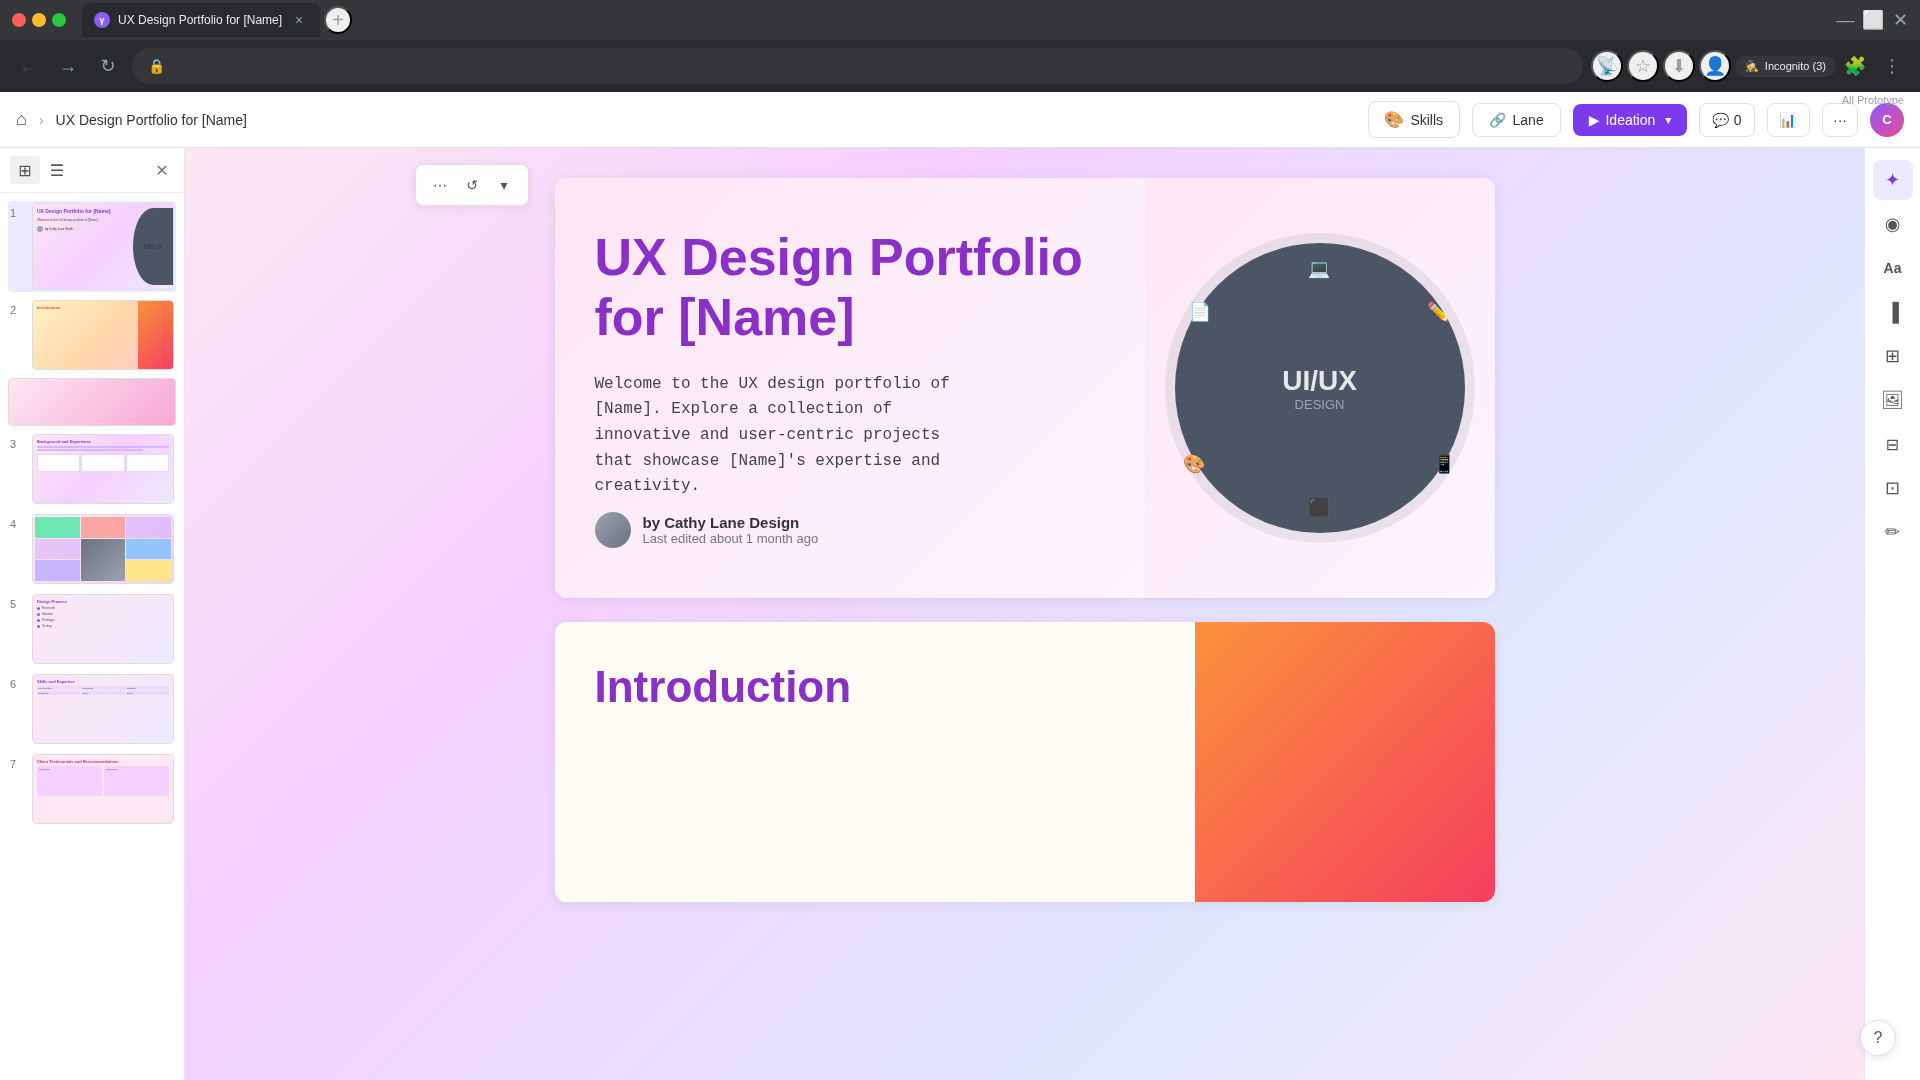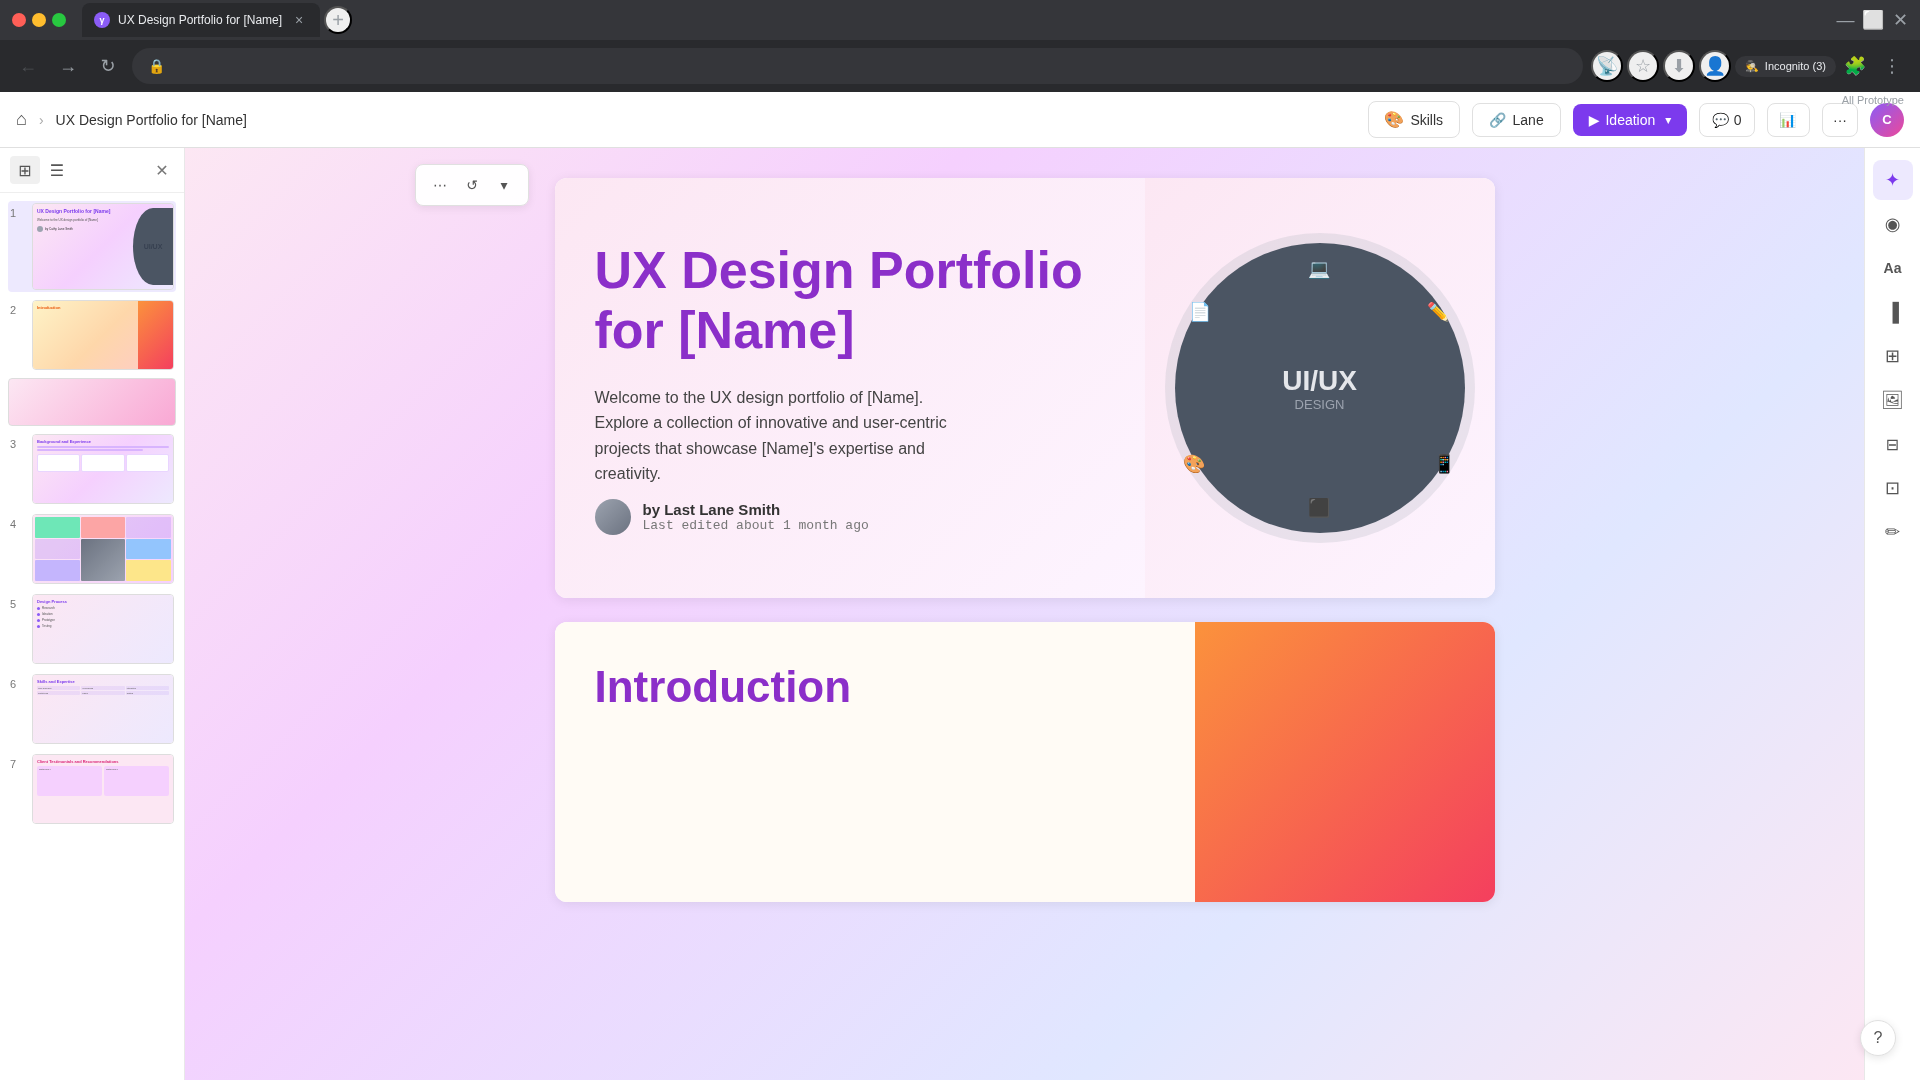--- a/index.html
+++ b/index.html
@@ -116,26 +116,26 @@
     .content { flex: 1; overflow-y: auto; background: linear-gradient(135deg, #fce7f3 0%, #f5d0fe 30%, #e0e7ff 70%, #fce7f3 100%); position: relative; }
 
     
     .slides-container { padding: 30px 60px; display: flex; flex-direction: column; gap: 24px; }
     .slide-card { background: white; border-radius: 12px; overflow: hidden; box-shadow: 0 2px 12px rgba(0,0,0,0.08); width: 940px; margin: 0 auto; }
 
     
     .slide-1-content { display: flex; min-height: 420px; }
     .slide-1-left { flex: 1; padding: 48px 40px; background: linear-gradient(135deg, #fce7f3, #fdf4ff); display: flex; flex-direction: column; justify-content: center; }
     .slide-1-title { font-size: 52px; font-weight: 700; color: #8b2fc9; line-height: 1.15; margin-bottom: 24px; }
-    .slide-1-desc { font-size: 16px; color: #444; line-height: 1.6; margin-bottom: 12px; max-width: 360px; }
+    .slide-1-desc { font-size: 16px; color: #444; line-height: 1.6; margin-bottom: 12px; max-width: 360px; font-family: Liberation Mono, monospace; }
     .slide-1-author { display: flex; align-items: center; gap: 12px; }
     .author-avatar { width: 36px; height: 36px; border-radius: 50%; background: linear-gradient(135deg, #9ca3af, #6b7280); }
     .author-info { display: flex; flex-direction: column; }
     .author-name { font-size: 15px; font-weight: 600; color: #333; }
-    .author-time { font-size: 13px; color: #777; font-family: Liberation Mono, monospace; }
+    .author-time { font-size: 13px; color: #777; }
     .slide-1-right { width: 350px; background: linear-gradient(135deg, #fce7f3, #fdf4ff); display: flex; align-items: center; justify-content: center; }
     .uiux-circle { width: 290px; height: 290px; border-radius: 50%; background: #4b5563; display: flex; flex-direction: column; align-items: center; justify-content: center; position: relative; }
     .uiux-circle-outer { width: 310px; height: 310px; border-radius: 50%; background: rgba(156, 163, 175, 0.2); display: flex; align-items: center; justify-content: center; }
     .uiux-label { font-size: 28px; font-weight: 700; color: #e5e7eb; text-align: center; line-height: 1.2; }
     .uiux-sublabel { font-size: 13px; color: #9ca3af; text-align: center; }
     .floating-icons { position: absolute; width: 100%; height: 100%; }
     .fi { position: absolute; font-size: 18px; }
     .fi-1 { top: 5%; left: 50%; transform: translateX(-50%); }
     .fi-2 { top: 20%; right: 5%; }
     .fi-3 { bottom: 20%; right: 3%; }
@@ -407,21 +407,21 @@
         <div class="slides-container">
 
           <div class="slide-card">
             <div class="slide-1-content">
               <div class="slide-1-left">
                 <h1 class="slide-1-title">UX Design Portfolio for [Name]</h1>
                 <p class="slide-1-desc">Welcome to the UX design portfolio of [Name]. Explore a collection of innovative and user-centric projects that showcase [Name]'s expertise and creativity.</p>
                 <div class="slide-1-author">
                   <div class="author-avatar"></div>
                   <div class="author-info">
-                    <span class="author-name"><span>by </span><span>Last Lane Smith</span></span>
+                    <span class="author-name"><span>by </span><span>Cathy Lane Design</span></span>
                     <span class="author-time">Last edited about 1 month ago</span>
                   </div>
                 </div>
               </div>
               <div class="slide-1-right">
                 <div class="uiux-circle-outer">
                   <div class="uiux-circle">
                     <span class="uiux-label">UI/UX</span>
                     <span class="uiux-sublabel">DESIGN</span>
 

